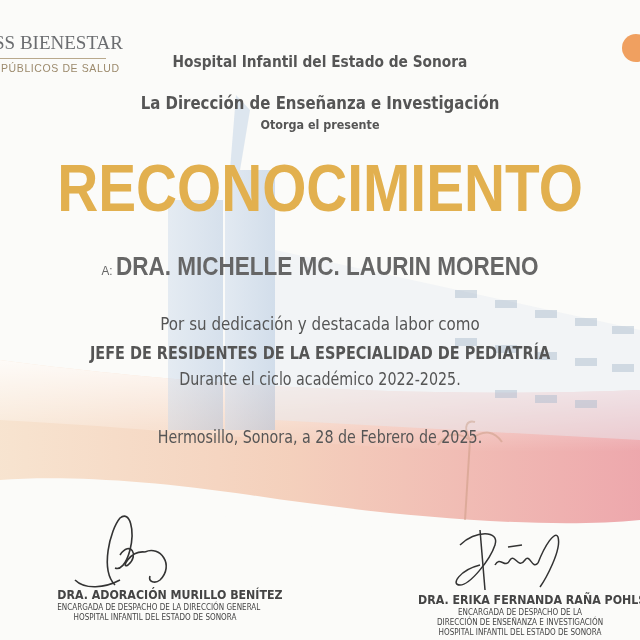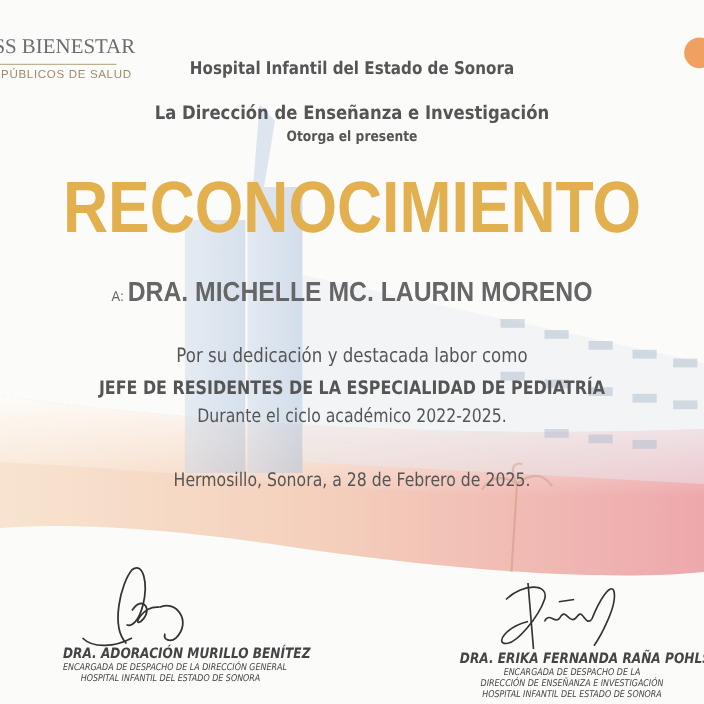--- a/index.html
+++ b/index.html
@@ -30,21 +30,21 @@
   .title {
     top:150px; font-size:66px; font-weight:bold; color:#e2b04f;
     font-family:"Liberation Sans", sans-serif; transform:scaleX(0.86); letter-spacing:0px;
   }
   .recipient { top:252px; font-size:25px; font-weight:bold; color:#666; transform:scaleX(0.9); }
   .recipient .prefix { font-size:13px; font-weight:normal; color:#666; margin-right:4px; }
   .line1 { top:313px; font-size:18px; color:#555; font-family:"DejaVu Sans", sans-serif; transform:scaleX(0.84); }
   .line2 { top:343px; font-size:17px; font-weight:bold; color:#555; font-family:"DejaVu Sans", sans-serif; transform:scaleX(0.85); }
   .line3 { top:369px; font-size:17px; color:#555; font-family:"DejaVu Sans", sans-serif; transform:scaleX(0.84); }
   .place { top:427px; font-size:17px; color:#555; font-family:"DejaVu Sans", sans-serif; transform:scaleX(0.84); }
-  .sig { position:absolute; text-align:center; white-space:nowrap;font-style:italic; }
+  .sig { position:absolute; text-align:center; white-space:nowrap; }
   .sig .name { font-size:13px; font-weight:bold; color:#444; font-family:"DejaVu Sans", sans-serif; transform:scaleX(0.85); }
   .sig .role { font-size:8.5px; color:#444; font-family:"DejaVu Sans", sans-serif; line-height:10px; transform:scaleX(0.85); }
   .sig-left { left:40px; width:230px; top:587px; }
   .sig-right { left:400px; width:240px; top:592px; }
   .sigscribble { position:absolute; }
 </style>
 </head>
 <body>
 
 <svg class="bg" width="640" height="640" viewBox="0 0 640 640">

